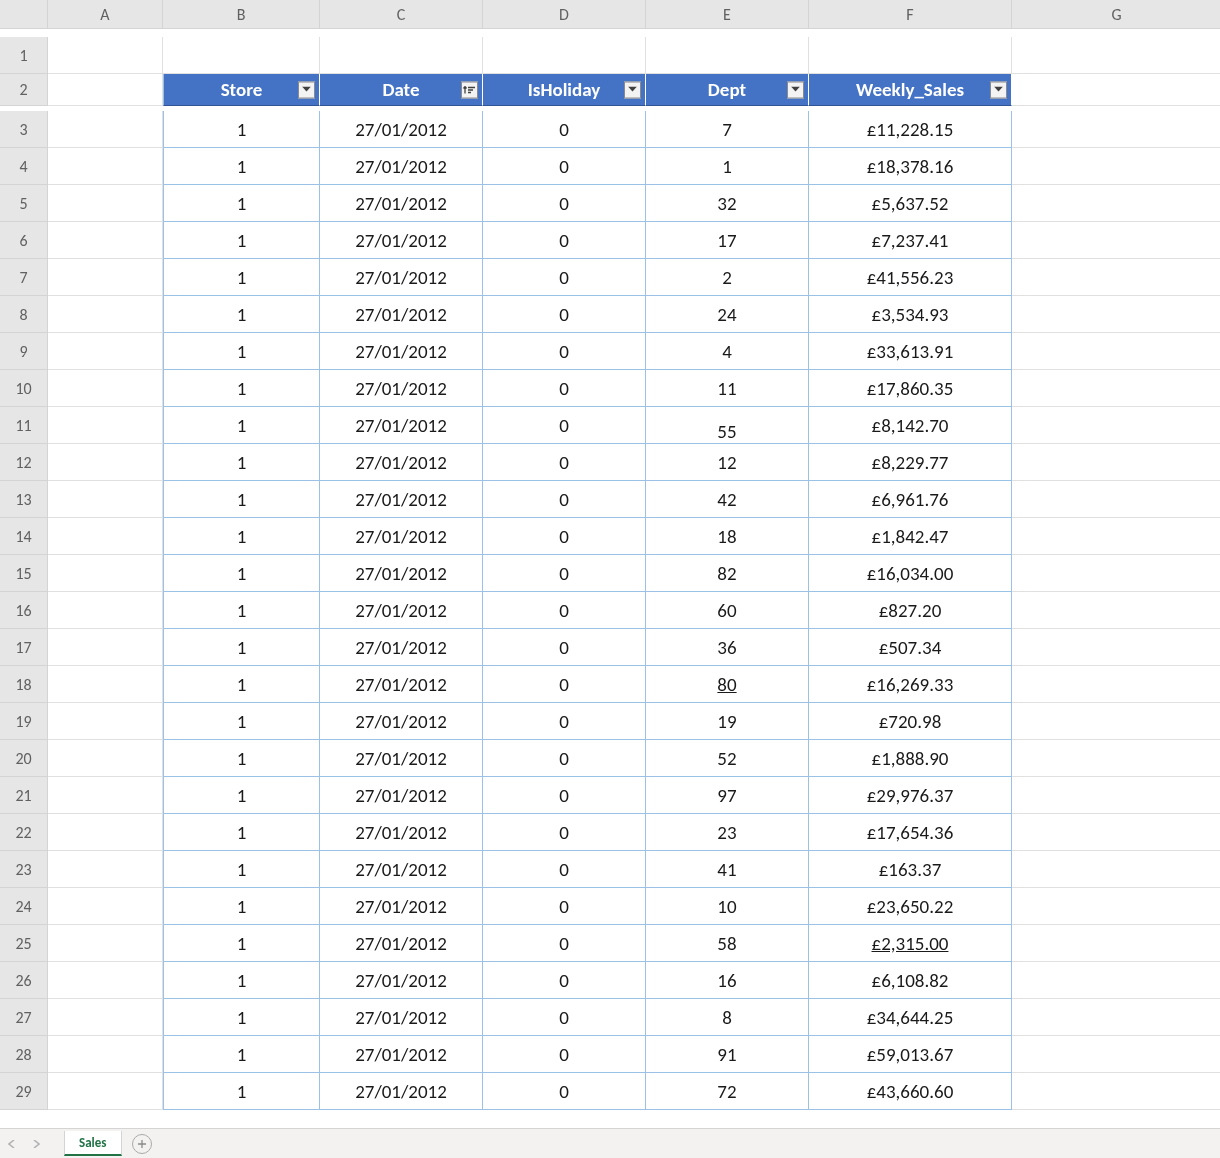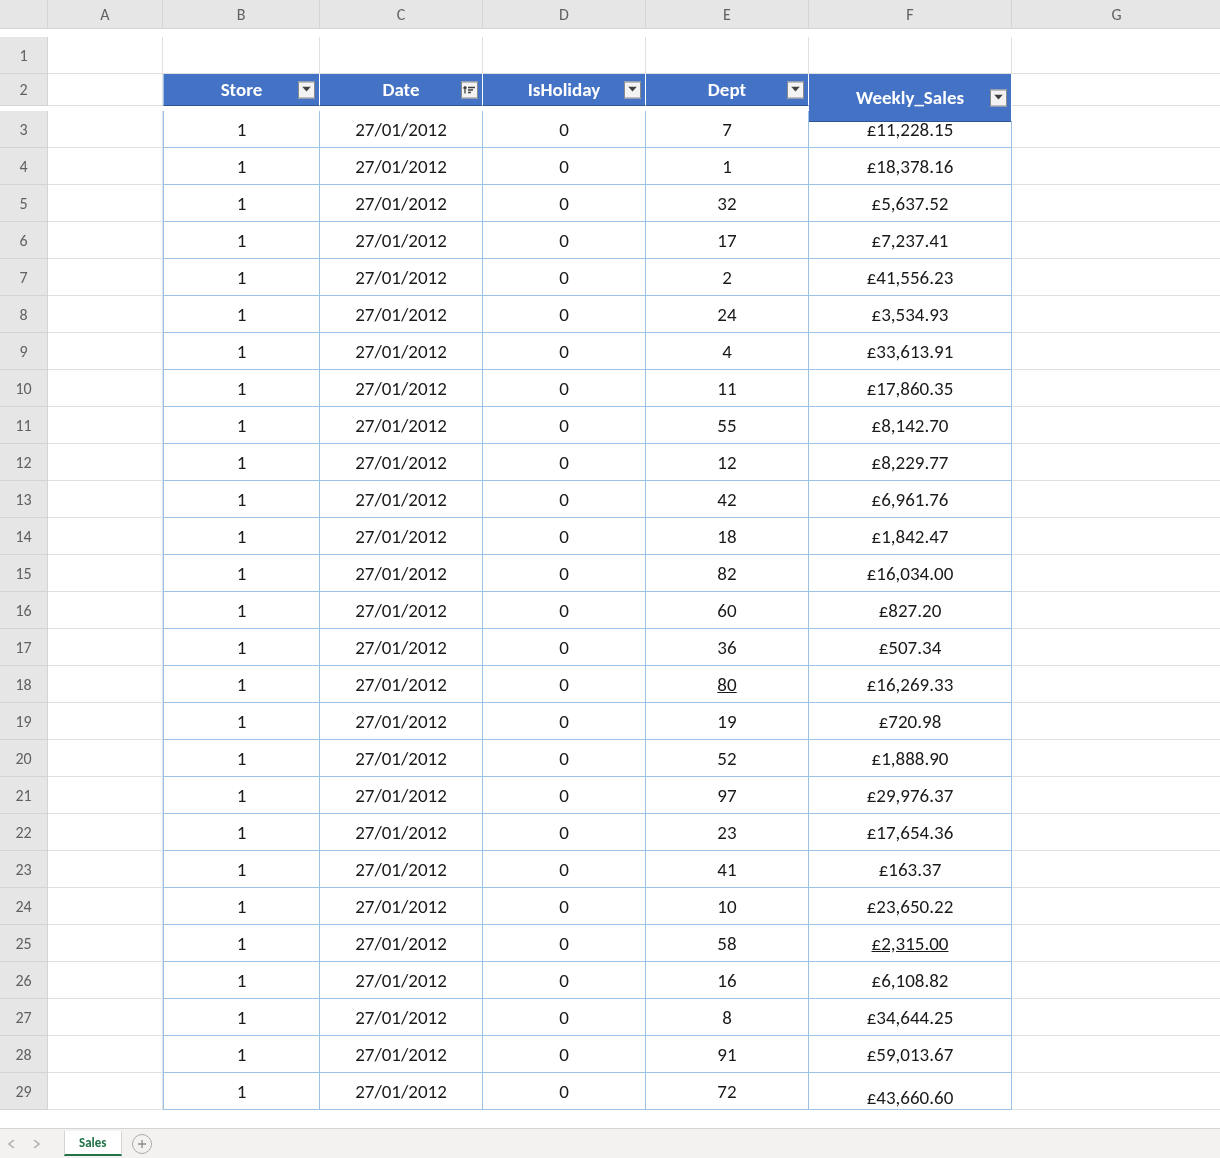--- a/index.html
+++ b/index.html
@@ -143,21 +143,21 @@
             <path d="M0 0 L4.5 5 L9 0 Z" fill="#404040"></path>
           </svg>
         </div>
       </div><div class="cell table-header" style="height: 32px;">
         <span>Dept</span>
         <div class="filter-btn">
           <svg width="9" height="6" viewBox="0 0 9 6">
             <path d="M0 0 L4.5 5 L9 0 Z" fill="#404040"></path>
           </svg>
         </div>
-      </div><div class="cell table-header" style="height: 48px;">
+      </div><div class="cell table-header" style="height: 32px;">
         <span>Weekly_Sales</span>
         <div class="filter-btn">
           <svg width="9" height="6" viewBox="0 0 9 6">
             <path d="M0 0 L4.5 5 L9 0 Z" fill="#404040"></path>
           </svg>
         </div>
       </div><div class="cell" style="height: 32px;"></div></div>
     <div style="display: contents;"><div class="row-header-col" style="height: 37px;">3</div><div class="cell" style="height: 37px;"></div><div class="cell data-cell data-left-edge" style="height: 37px;">
         <span>1</span>
       </div><div class="cell data-cell" style="height: 37px;">
@@ -245,21 +245,21 @@
         <span>11</span>
       </div><div class="cell data-cell" style="height: 37px;">
         <span>£17,860.35</span>
       </div><div class="cell" style="height: 37px;"></div></div>
     <div style="display: contents;"><div class="row-header-col" style="height: 37px;">11</div><div class="cell" style="height: 37px;"></div><div class="cell data-cell data-left-edge" style="height: 37px;">
         <span>1</span>
       </div><div class="cell data-cell" style="height: 37px;">
         <span>27/01/2012</span>
       </div><div class="cell data-cell" style="height: 37px;">
         <span>0</span>
-      </div><div class="cell data-cell" style="height: 37px;">
+      </div><div class="cell data-cell" style="height: 37px; align-items: flex-end;">
         <span>55</span>
       </div><div class="cell data-cell" style="height: 37px;">
         <span>£8,142.70</span>
       </div><div class="cell" style="height: 37px;"></div></div>
     <div style="display: contents;"><div class="row-header-col" style="height: 37px;">12</div><div class="cell" style="height: 37px;"></div><div class="cell data-cell data-left-edge" style="height: 37px;">
         <span>1</span>
       </div><div class="cell data-cell" style="height: 37px;">
         <span>27/01/2012</span>
       </div><div class="cell data-cell" style="height: 37px;">
         <span>0</span>
@@ -445,21 +445,21 @@
         <span>£59,013.67</span>
       </div><div class="cell" style="height: 37px;"></div></div>
     <div style="display: contents;"><div class="row-header-col" style="height: 37px;">29</div><div class="cell" style="height: 37px;"></div><div class="cell data-cell data-left-edge" style="height: 37px;">
         <span>1</span>
       </div><div class="cell data-cell" style="height: 37px;">
         <span>27/01/2012</span>
       </div><div class="cell data-cell" style="height: 37px;">
         <span>0</span>
       </div><div class="cell data-cell" style="height: 37px;">
         <span>72</span>
-      </div><div class="cell data-cell" style="height: 37px; align-items: flex-end;">
+      </div><div class="cell data-cell" style="height: 37px;">
         <span>£43,660.60</span>
       </div><div class="cell" style="height: 37px;"></div></div>
   </div>
 
 <div class="tabbar">
   <span class="tab-nav">
     <svg width="8" height="8" viewBox="0 0 8 8">
         <path d="M6 0 L1 4 L6 8" fill="none" stroke="#b0b0b0" stroke-width="1.5"></path>
       </svg>
   </span>

